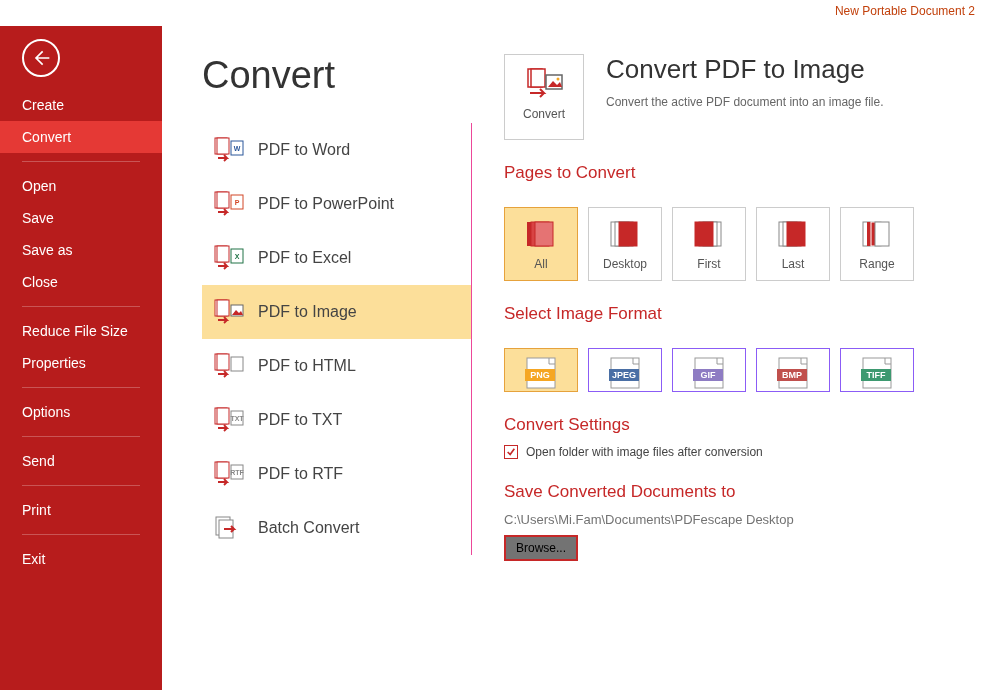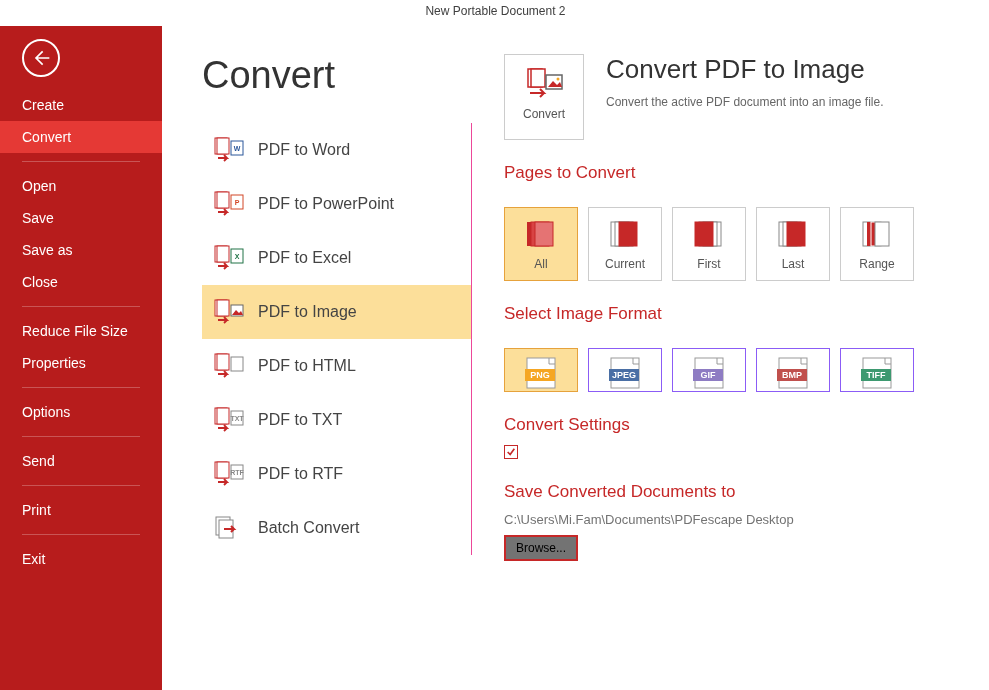--- a/index.html
+++ b/index.html
@@ -1,17 +1,17 @@
 <!DOCTYPE html>
 <html><head>
 <meta charset="utf-8">
 <style>
 * { margin:0; padding:0; box-sizing:border-box; font-family:"Segoe UI",Arial,sans-serif; }
 body { width:989px; height:690px; background:#fff; overflow:hidden; position:relative; }
-.header { height:26px; text-align:center; padding:4px 14px 0 16px; font-size:12px; color:#404040; }
+.header { height:26px; text-align:right; padding:4px 14px 0 16px; font-size:12px; color:#c2410c; }
 .container { display:flex; height:664px; }
 .sidebar { width:162px; background:#B71C1C; color:#fff; padding-top:5px; }
 .back-btn { width:38px; height:38px; border:2px solid #fff; border-radius:50%; margin:8px 0 12px 22px; display:flex; align-items:center; justify-content:center; cursor:pointer; }
 .back-btn svg { width:20px; height:20px; fill:none; stroke:#fff; stroke-width:2; }
 .side-item { padding:8px 22px; font-size:14px; cursor:pointer; }
 .side-item.active { background:#E53935; }
 .side-sep { height:1px; background:rgba(255,255,255,0.25); margin:8px 22px; }
 .main { flex:1; display:flex; padding:28px 0 0 40px; }
 .main-title { font-size:38px; font-weight:300; color:#333; margin-bottom:26px; }
 .left-col { width:270px; }
@@ -190,21 +190,21 @@
             <div>All</div>
           </div>
           <div class="opt-box">
             <div class="pg">
               <svg width="34" height="34">
                 <rect x="3" y="4" width="18" height="24" fill="#fff" stroke="#888"></rect>
                 <rect x="7" y="4" width="18" height="24" fill="#fff" stroke="#888"></rect>
                 <rect x="11" y="4" width="18" height="24" fill="#C62828" stroke="#C62828"></rect>
               </svg>
             </div>
-            <div>Current</div>
+            <div>Desktop</div>
           </div>
           <div class="opt-box">
             <div class="pg">
               <svg width="34" height="34">
                 <rect x="11" y="4" width="18" height="24" fill="#fff" stroke="#888"></rect>
                 <rect x="7" y="4" width="18" height="24" fill="#fff" stroke="#888"></rect>
                 <rect x="3" y="4" width="18" height="24" fill="#C62828" stroke="#C62828"></rect>
               </svg>
             </div>
             <div>First</div>
@@ -276,20 +276,21 @@
           </div>
         </div>
 
       <div class="sec-title">Convert Settings</div>
       <div class="check-row">
         <div class="check-box">
           <svg viewBox="0 0 12 12">
               <path d="M2 6l3 3 5-7"></path>
             </svg>
         </div>
+        <span>Open folder with image files after conversion</span>
       </div>
 
       <div class="sec-title">Save Converted Documents to</div>
       <div class="path">C:\Users\Mi.Fam\Documents\PDFescape Desktop</div>
       <div class="browse">Browse...</div>
     </div>
   </div>
 </div>
 
 </body></html>

